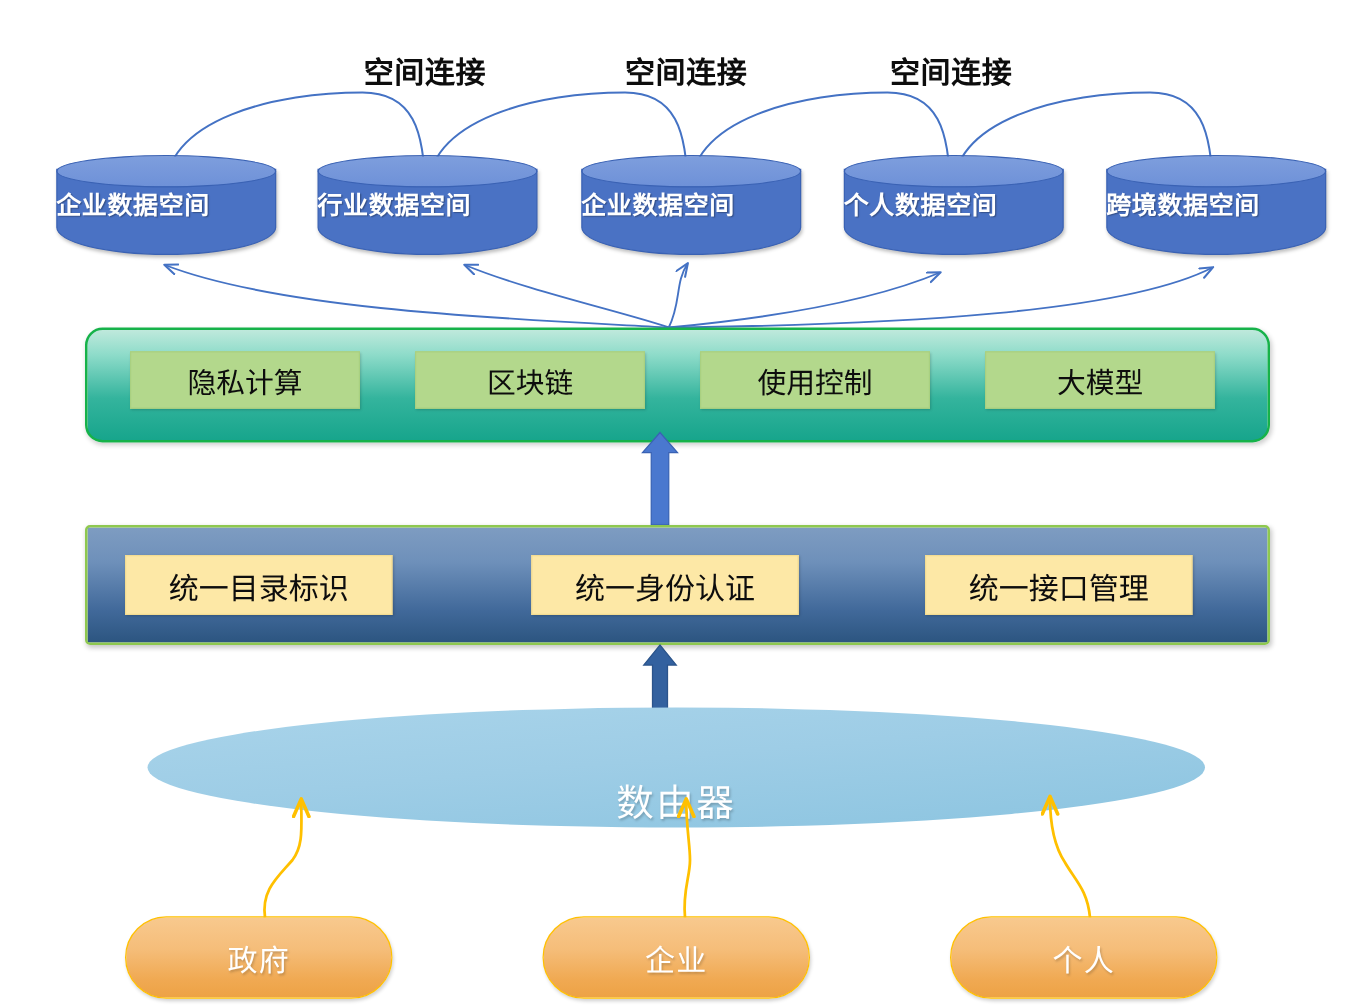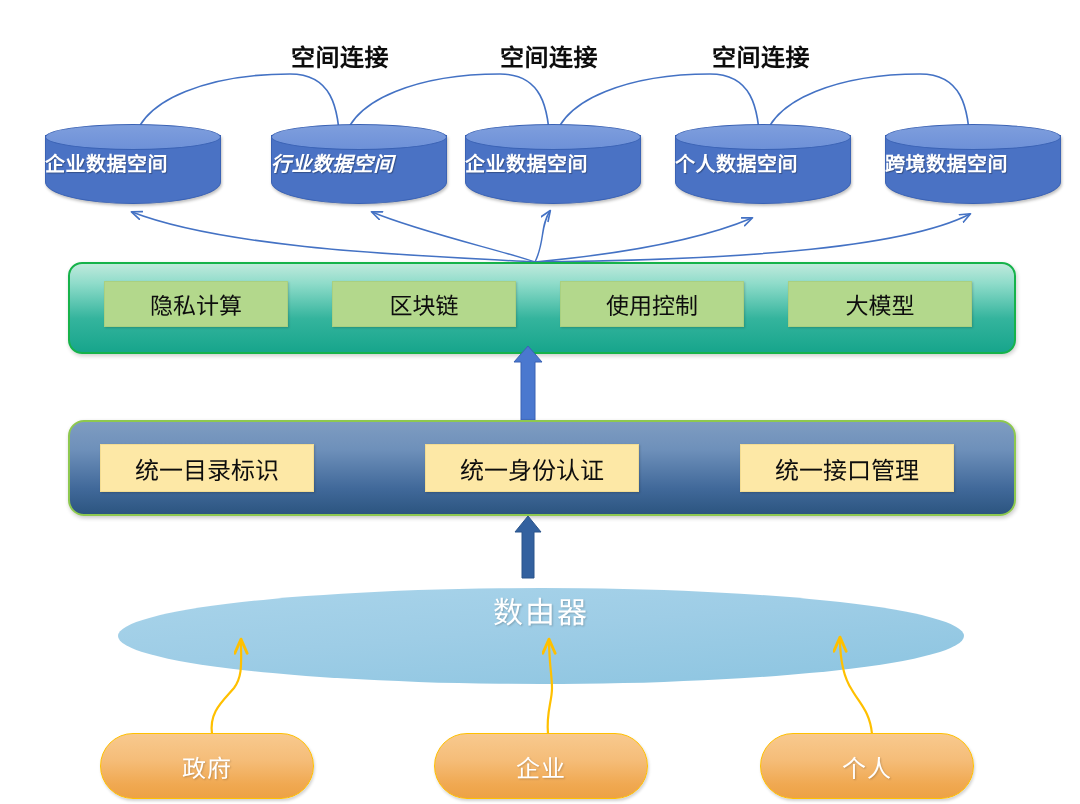--- a/index.html
+++ b/index.html
@@ -100,21 +100,21 @@
 
   
   .blue-band {
     position: absolute;
     left: 68px;
     top: 408px;
     width: 944px;
     height: 92px;
     background: linear-gradient(180deg, #7e9cc1 0%, #6e90ba 30%, #41699a 72%, #2c5580 100%);
     border: 2px solid #8ec84f;
-    border-radius: 16px;
+    border-radius: 4px;
     box-shadow: 1px 2px 4px rgba(0,0,0,0.22);
   }
   .yellow-chip {
     position: absolute;
     top: 22px;
     height: 46px;
     background: #fde8a6;
     border: 1px solid #f3dc92;
     display: flex;
     align-items: center;
@@ -122,27 +122,27 @@
     color: #0d0d0d;
     font-size: 24px;
     white-space: nowrap;
     box-shadow: 1px 1px 2px rgba(0,0,0,0.18);
   }
 
   
   .ellipse {
     position: absolute;
     left: 118px;
-    top: 576px;
+    top: 554px;
     width: 846px;
     height: 96px;
     border-radius: 50%;
     background: linear-gradient(175deg, #a9d4ea 0%, #9ecde6 45%, #8bc4e0 100%);
     display: flex;
-    align-items: flex-start;
+    align-items: flex-end;
     justify-content: center;
   }
   .ellipse .e-label {
     color: #ffffff;
     font-size: 30px;
     letter-spacing: 2px;
     text-shadow: 1px 1px 2px rgba(0,0,0,0.22);
   }
 
   
@@ -200,21 +200,21 @@
 
       <path d="M762,142 C762,82 852,62 920,62 C960,62 970,92 970,142"></path>
     </g>
   </svg>
 
   <div class="cyl" style="left:45px; top:112px;">
     <div class="body"></div>
     <div class="top"></div>
     <div class="cyl-label">企业数据空间</div>
   </div>
-  <div class="cyl" style="left:271px; top:112px;font-style:italic;">
+  <div class="cyl" style="left:254px; top:112px;">
     <div class="body"></div>
     <div class="top"></div>
     <div class="cyl-label">行业数据空间</div>
   </div>
   <div class="cyl" style="left:465px; top:112px;">
     <div class="body"></div>
     <div class="top"></div>
     <div class="cyl-label">企业数据空间</div>
   </div>
   <div class="cyl" style="left:675px; top:112px;">

